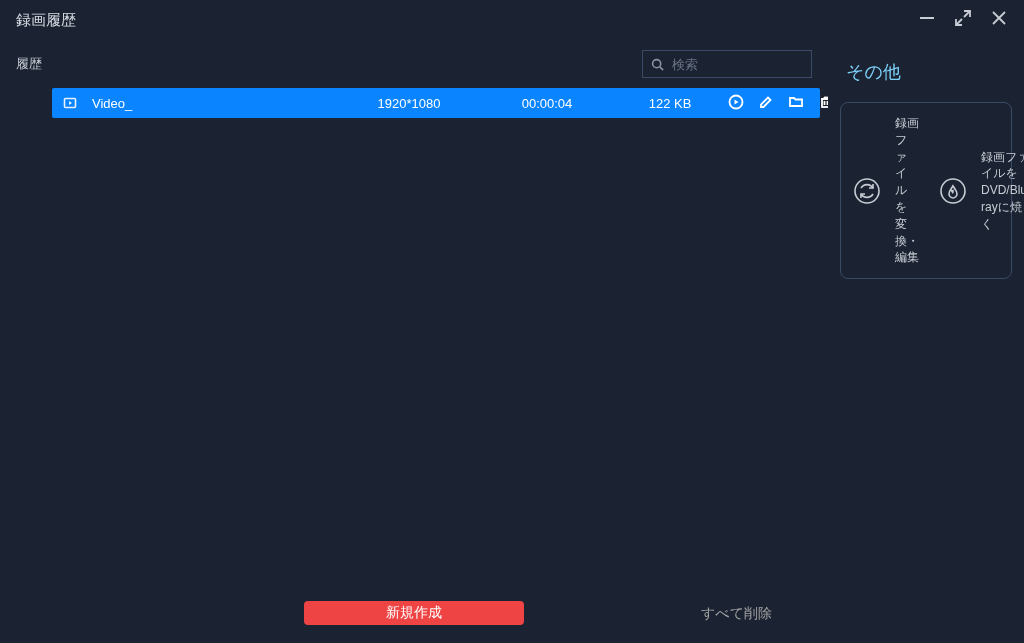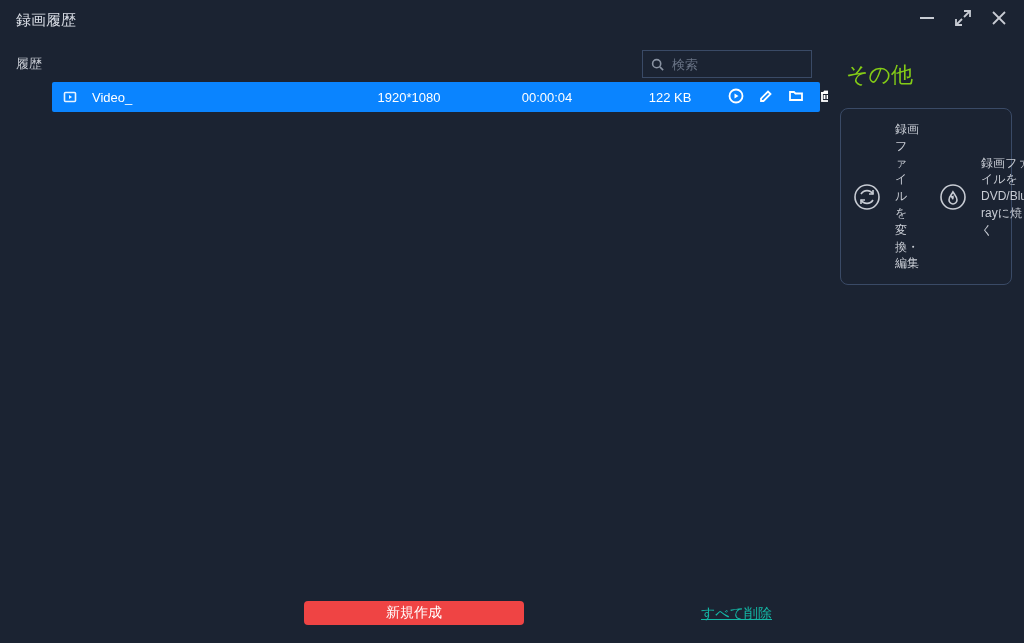--- a/index.html
+++ b/index.html
@@ -35,22 +35,22 @@
     flex-direction: column;
     min-width: 0;
   }
   .sidepanel {
     width: 196px;
     padding: 14px 12px 14px 12px;
     display: flex;
     flex-direction: column;
   }
   .sidepanel-title {
-    font-size: 22px;
-    color: #84cc16;
+    font-size: 18px;
+    color: #7dd3fc;
     margin: 6px 4px 18px 6px;
   }
   .side-card {
     border: 1px solid #3a4a66;
     border-radius: 8px;
     padding: 12px 10px;
     display: flex;
     flex-direction: row;
     gap: 18px;
   }
@@ -69,21 +69,21 @@
   .side-action .label {
     font-size: 12px;
     line-height: 1.4;
     color: #c8ccd4;
   }
 
   
   .toolbar {
     display: flex;
     align-items: center;
-    padding: 10px 16px 4px 16px;
+    padding: 10px 16px 10px 16px;
     gap: 12px;
   }
   .toolbar-label { font-size: 13px; color: #c8ccd4; }
   .select-box {
     border: 1px solid #3a6aa8;
     height: 26px;
     display: flex;
     align-items: center;
     padding: 0 8px 0 10px;
     min-width: 130px;
@@ -162,24 +162,23 @@
     width: 220px;
     border-radius: 4px;
     font-size: 14px;
     cursor: pointer;
     display: flex;
     align-items: center;
     justify-content: center;
   }
   .btn-link {
     background: transparent;
-    color: #14b8a6;
+    color: #a3a3a3;
     border: none;
     font-size: 14px;
-    text-decoration: underline;
     cursor: pointer;
   }
   .btn-link-wrap {
     position: absolute;
     right: 56px;
   }
 </style>
 </head>
 <body>
 

